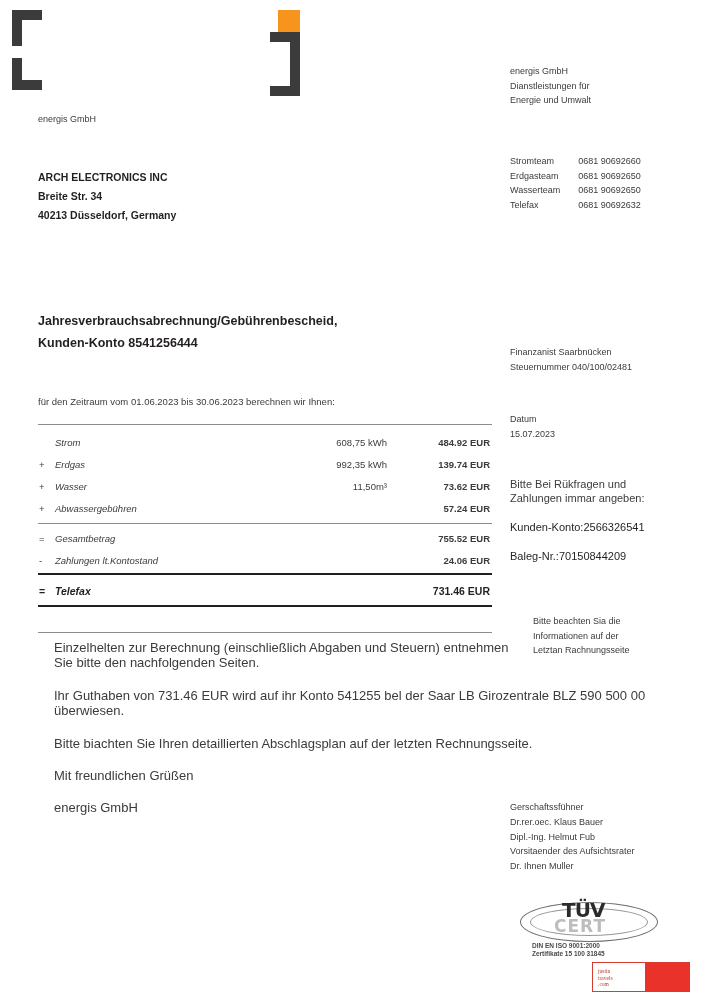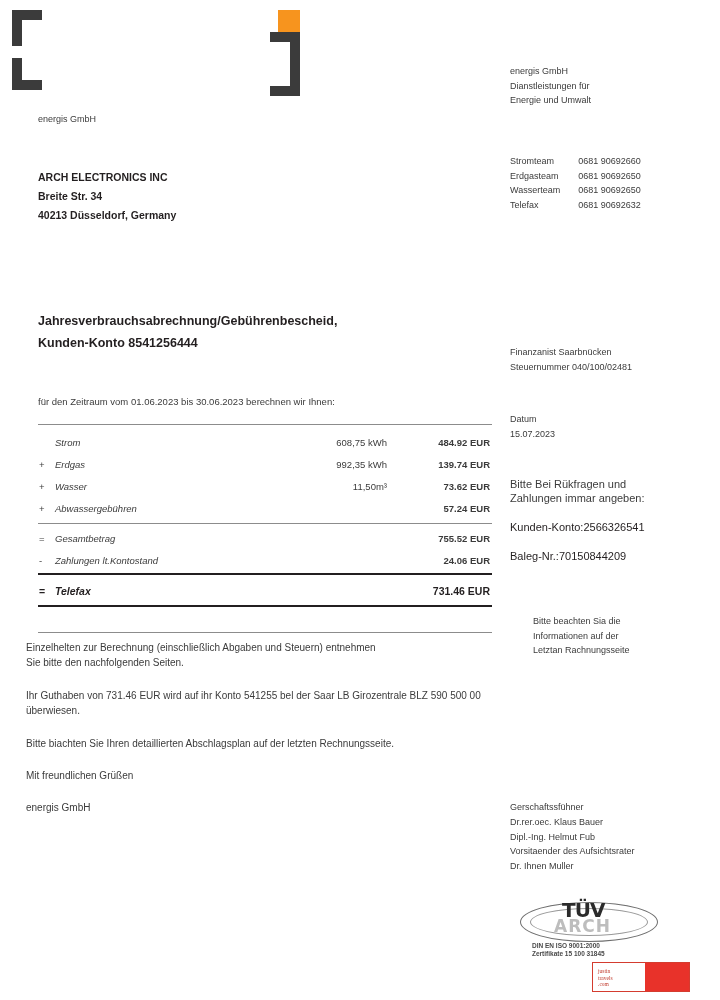--- a/index.html
+++ b/index.html
@@ -179,23 +179,23 @@
     top: 614px;
     font-size: 9px;
     line-height: 14.5px;
     color: #3b3b3b;
     white-space: pre-line;
   }
 
   
   .para {
     position: absolute;
-    left: 26px;
+    left: 54px;
     width: 462px;
-    font-size: 10px;
+    font-size: 13px;
     line-height: 15px;
     color: #3b3b3b;
     white-space: pre-line;
   }
 
   
   .mgmt {
     position: absolute;
     left: 510px;
     top: 800px;
@@ -428,21 +428,21 @@
 
   <div class="mgmt">Gerschaftssfühner
 Dr.rer.oec.  Klaus Bauer
 Dipl.-Ing.   Helmut Fub
 Vorsitaender des  Aufsichtsrater
  Dr. Ihnen Muller</div>
 
   <div class="seal">
     <div class="ell"></div>
     <div class="ell2"></div>
-    <div class="cert">ARCH</div>
+    <div class="cert">CERT</div>
     <div class="tuv">TÜV</div>
     <div class="iso">DIN EN ISO 9001:2000
 Zertifikate 15 100 31845</div>
   </div>
 
   <div class="stamp">
     <div class="red-bar"></div>
     <div class="st-txt">justin
 travels
 .com</div>

